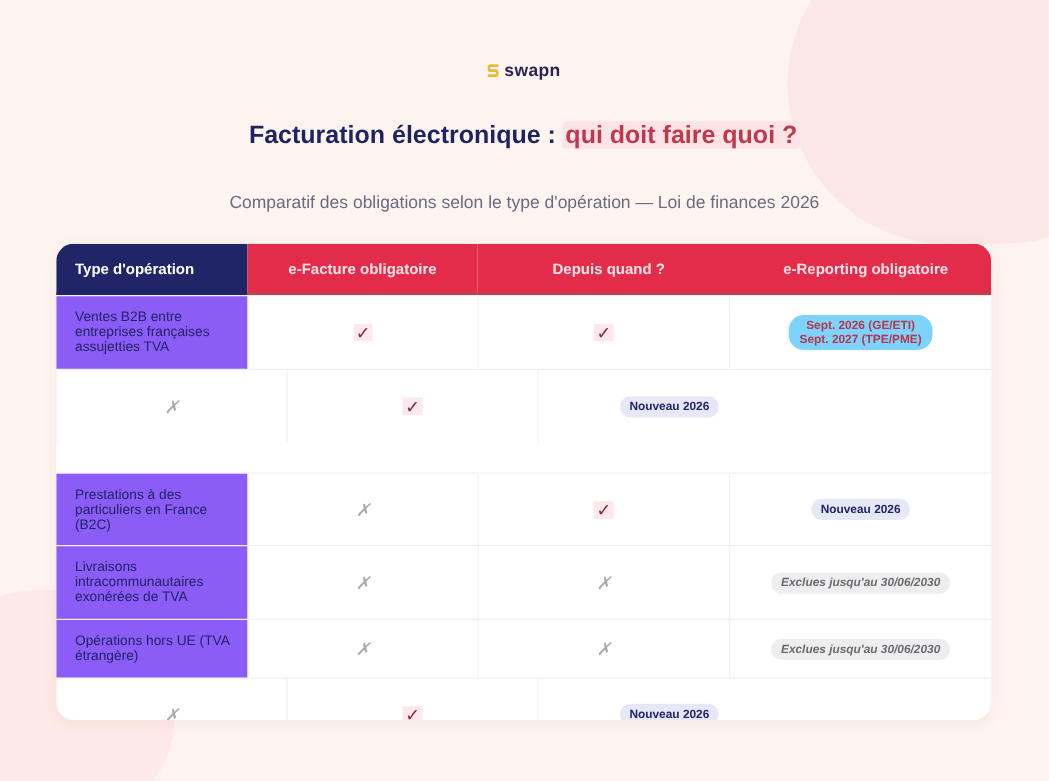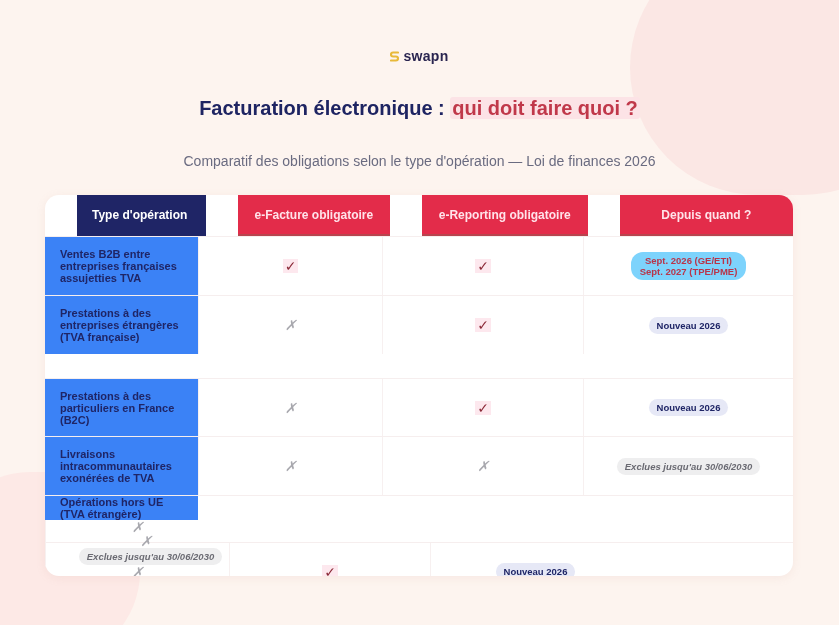--- a/index.html
+++ b/index.html
@@ -43,36 +43,35 @@
       position: absolute; left: 45px; top: 195px; width: 748px; height: 381px;
       border-radius: 14px; overflow: hidden; background: #ffffff;
       box-shadow: 0 2px 10px rgba(200,150,140,0.12);
     }
     .thead { display: flex; height: 41px; }
     .th {
       display: flex; align-items: center; justify-content: center;
       font-size: 12px; font-weight: bold; color: #ffe3ea;
       background: #e32c4a;
       border-bottom: 2px solid #b8444e;
-      margin-left: 32px;
     }
     .th.first { background: #1f2566; color: #ffffff; justify-content: flex-start; padding-left: 15px; border-bottom: 2px solid #1f2566; }
     .c0 { width: 153px; }
     .c1 { width: 184px; }
     .c2 { width: 201px; }
     .c3 { width: 210px; }
     .row { display: flex; border-top: 1px solid #f6eeee; }
     .cell {
       display: flex; align-items: center; justify-content: center;
       border-left: 1px solid #f7f0f0;
     }
     .cell.label {
-      background: #3b82f6; border-left: none;
+      background: #8b5cf6; border-left: none;
       justify-content: flex-start; padding: 0 12px 0 15px;
-      font-size: 11px; font-weight: bold; color: #1f2566; line-height: 12px;
+      font-size: 11px; font-weight: normal; color: #1f2566; line-height: 12px;
     }
     .mark { font-size: 14px; line-height: 14px; }
     .mark.yes { color: #8b2a38; background: #fde8ee; padding: 0 2px; }
     .mark.no { color: #a8a8ae; font-style: italic; }
     .badge {
       font-size: 9.5px; font-weight: bold; border-radius: 9px;
       padding: 3px 8px; text-align: center; line-height: 11px;
     }
     .badge.red { background: #7dd3fc; color: #b8354a; padding: 3px 9px; border-radius: 12px; }
     .badge.blue { background: #e6e8f6; color: #1f2566; }
@@ -94,42 +93,41 @@
 </div>
 
 <h1 class="title"><span>Facturation électronique : </span><span class="hl">qui doit faire quoi ?</span></h1>
 
 <p class="subtitle">Comparatif des obligations selon le type d'opération — Loi de finances 2026</p>
 
 <div class="table">
   <div class="thead">
     <div class="th first c0">Type d'opération</div>
     <div class="th c1">e-Facture obligatoire</div>
+    <div class="th c3">Depuis quand ?</div>
     <div class="th c2">e-Reporting obligatoire</div>
-    <div class="th c3">Depuis quand ?</div>
   </div>
 
   <div class="row" style="height:59px;">
     <div class="cell label c0">Ventes B2B entre entreprises françaises assujetties TVA</div>
     <div class="cell c1">
         <span class="mark yes">✓</span>
       </div>
     <div class="cell c2">
         <span class="mark yes">✓</span>
       </div>
     <div class="cell c3">
       <div class="badge red">
         <div>Sept. 2026 (GE/ETI)</div>
         <div>Sept. 2027 (TPE/PME)</div>
       </div>
     </div>
   </div>
 
   <div class="row" style="height:59px;">
-    <div class="cell label c0">Prestations à des entreprises étrangères (TVA française)</div>
     <div class="cell c1">
         <span class="mark no">✗</span>
       </div>
     <div class="cell c2">
         <span class="mark yes">✓</span>
       </div>
     <div class="cell c3">
         <span class="badge blue">Nouveau 2026</span>
       </div>
   </div>
@@ -153,21 +151,21 @@
         <span class="mark no">✗</span>
       </div>
     <div class="cell c2">
         <span class="mark no">✗</span>
       </div>
     <div class="cell c3">
         <span class="badge gray">Exclues jusqu'au 30/06/2030</span>
       </div>
   </div>
 
-  <div class="row" style="height:47px;flex-direction:column;">
+  <div class="row" style="height:47px;">
     <div class="cell label c0">Opérations hors UE (TVA étrangère)</div>
     <div class="cell c1">
         <span class="mark no">✗</span>
       </div>
     <div class="cell c2">
         <span class="mark no">✗</span>
       </div>
     <div class="cell c3">
         <span class="badge gray">Exclues jusqu'au 30/06/2030</span>
       </div>

